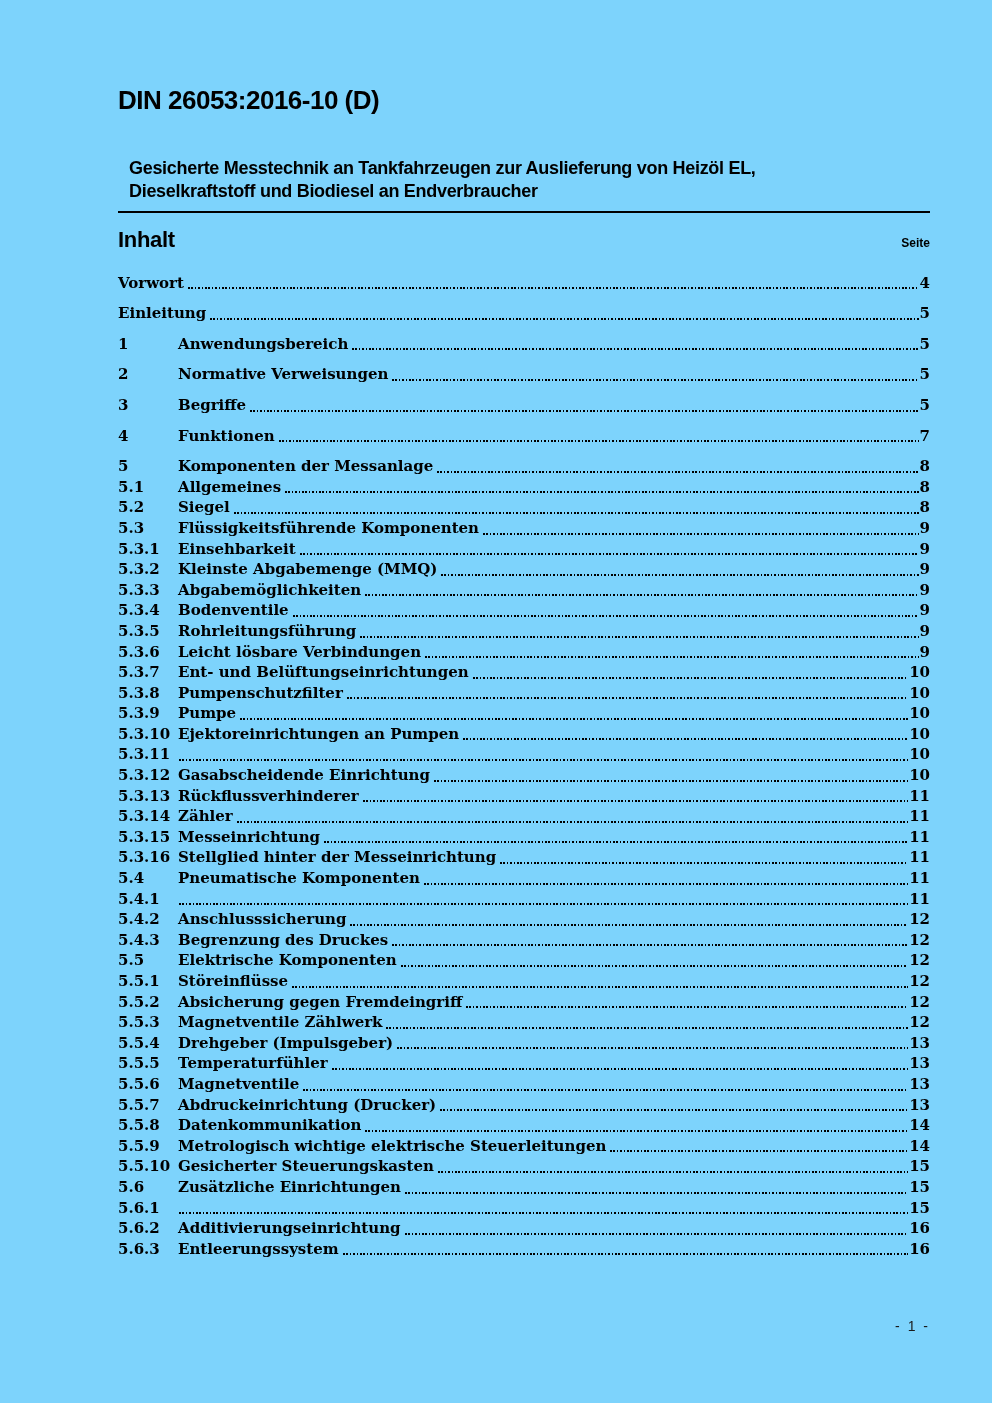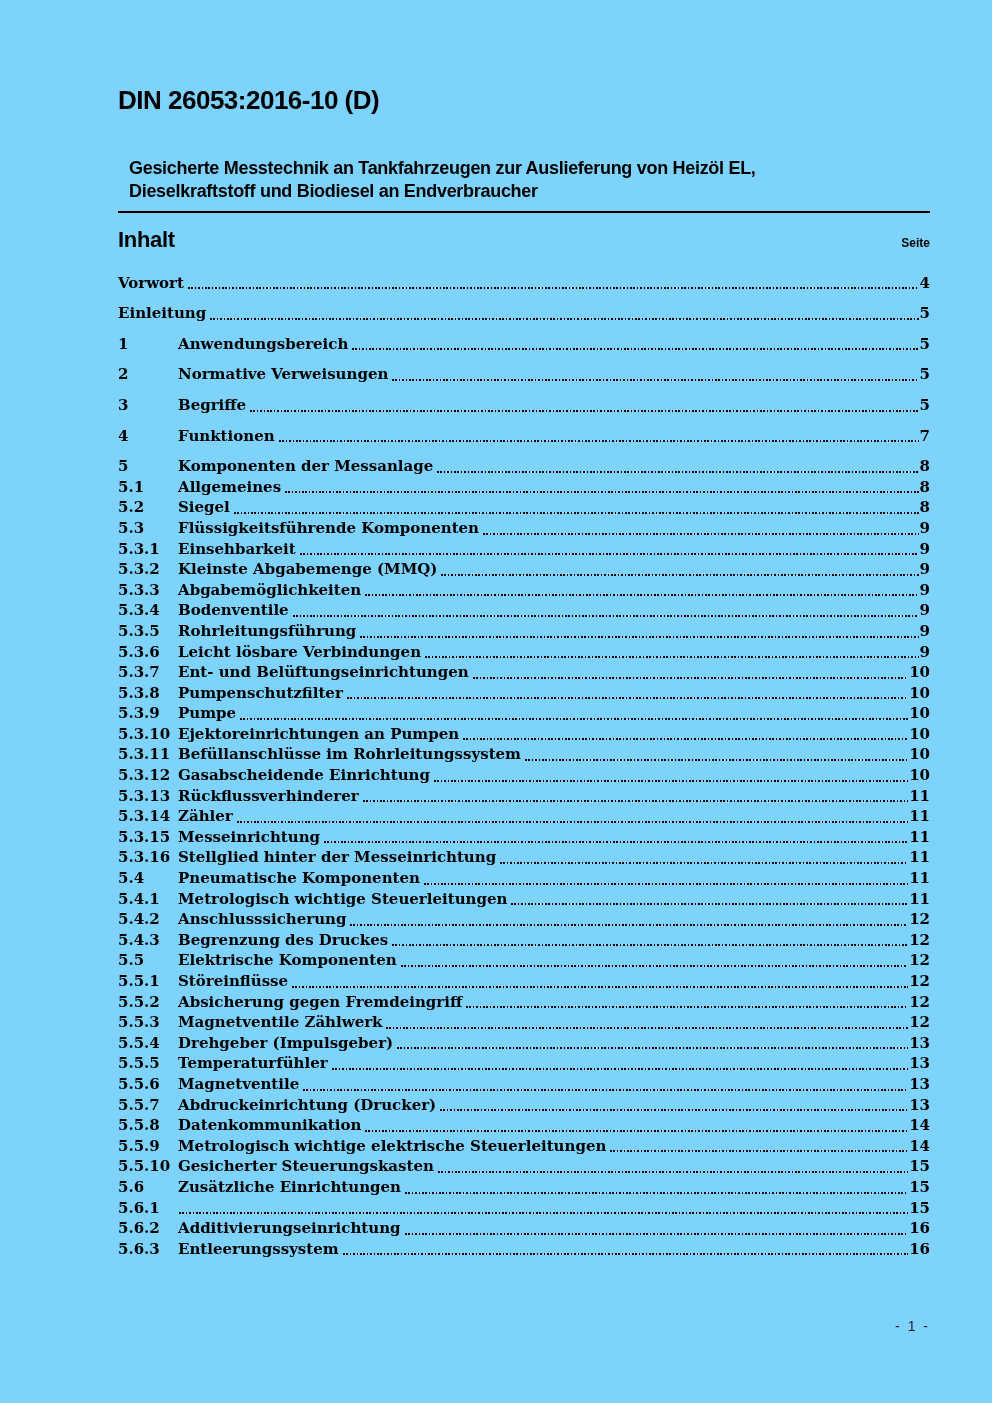--- a/index.html
+++ b/index.html
@@ -233,21 +233,20 @@
     <span class="pagenum">10</span>
   </div>
         <div class="toc-row">
     <span class="num">5.3.10</span>
     <span class="title">Ejektoreinrichtungen an Pumpen</span>
     <span class="leader"></span>
     <span class="pagenum">10</span>
   </div>
         <div class="toc-row">
     <span class="num">5.3.11</span>
-    <span class="title">Befüllanschlüsse im Rohrleitungssystem</span>
     <span class="leader"></span>
     <span class="pagenum">10</span>
   </div>
         <div class="toc-row">
     <span class="num">5.3.12</span>
     <span class="title">Gasabscheidende Einrichtung</span>
     <span class="leader"></span>
     <span class="pagenum">10</span>
   </div>
         <div class="toc-row">
@@ -275,21 +274,20 @@
     <span class="pagenum">11</span>
   </div>
         <div class="toc-row">
     <span class="num">5.4</span>
     <span class="title">Pneumatische Komponenten</span>
     <span class="leader"></span>
     <span class="pagenum">11</span>
   </div>
         <div class="toc-row">
     <span class="num">5.4.1</span>
-    <span class="title">Metrologisch wichtige Steuerleitungen</span>
     <span class="leader"></span>
     <span class="pagenum">11</span>
   </div>
         <div class="toc-row">
     <span class="num">5.4.2</span>
     <span class="title">Anschlusssicherung</span>
     <span class="leader"></span>
     <span class="pagenum">12</span>
   </div>
         <div class="toc-row">

